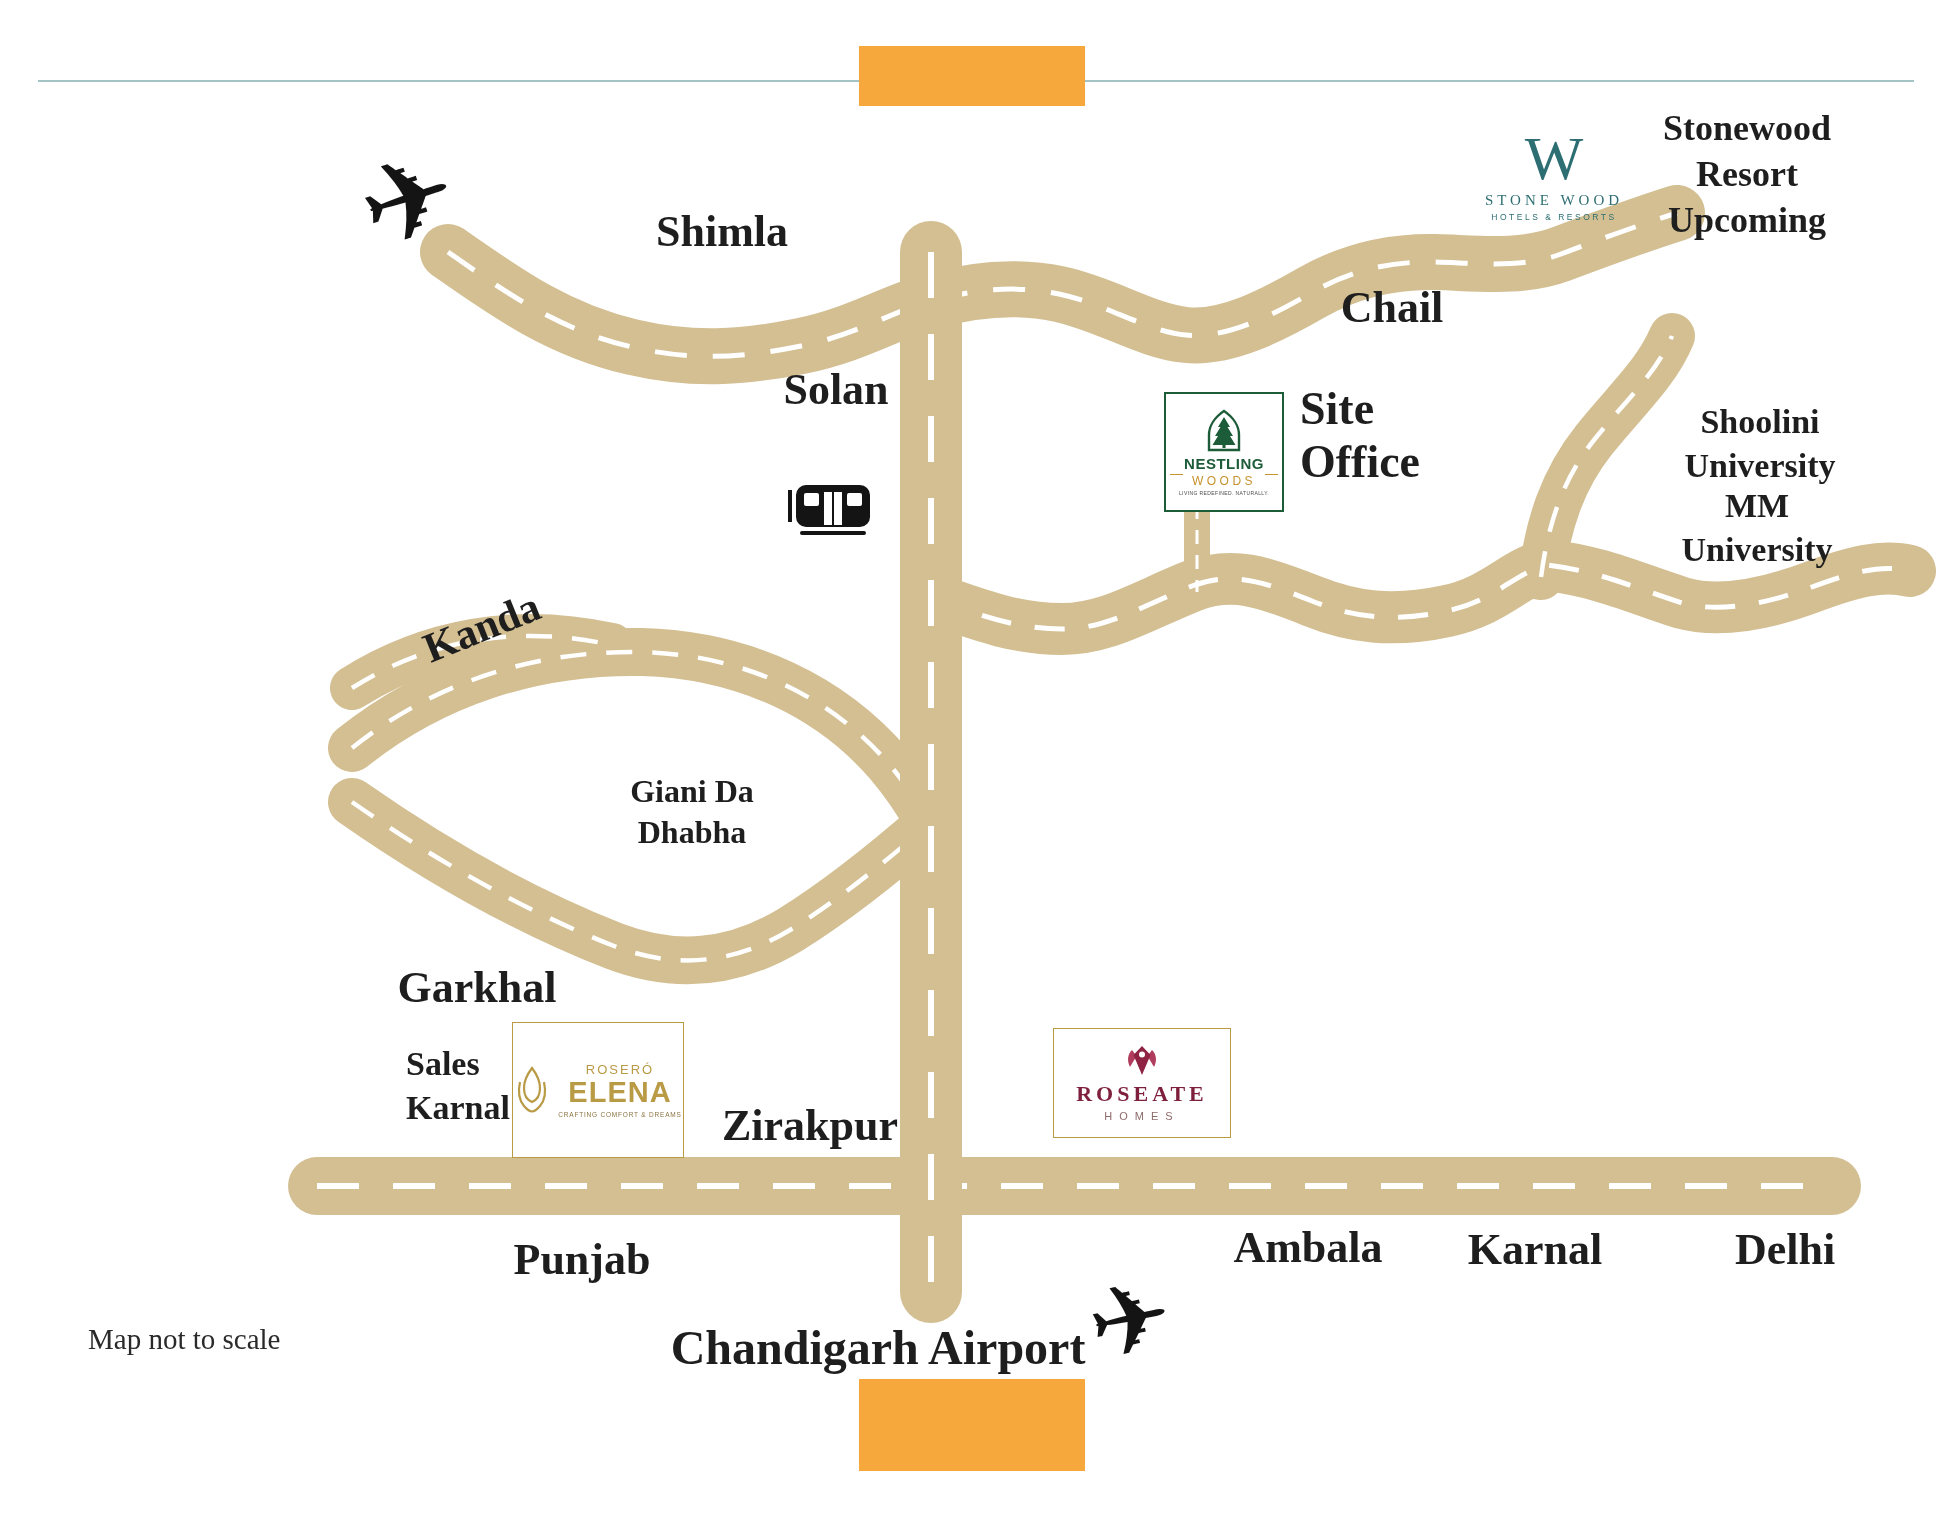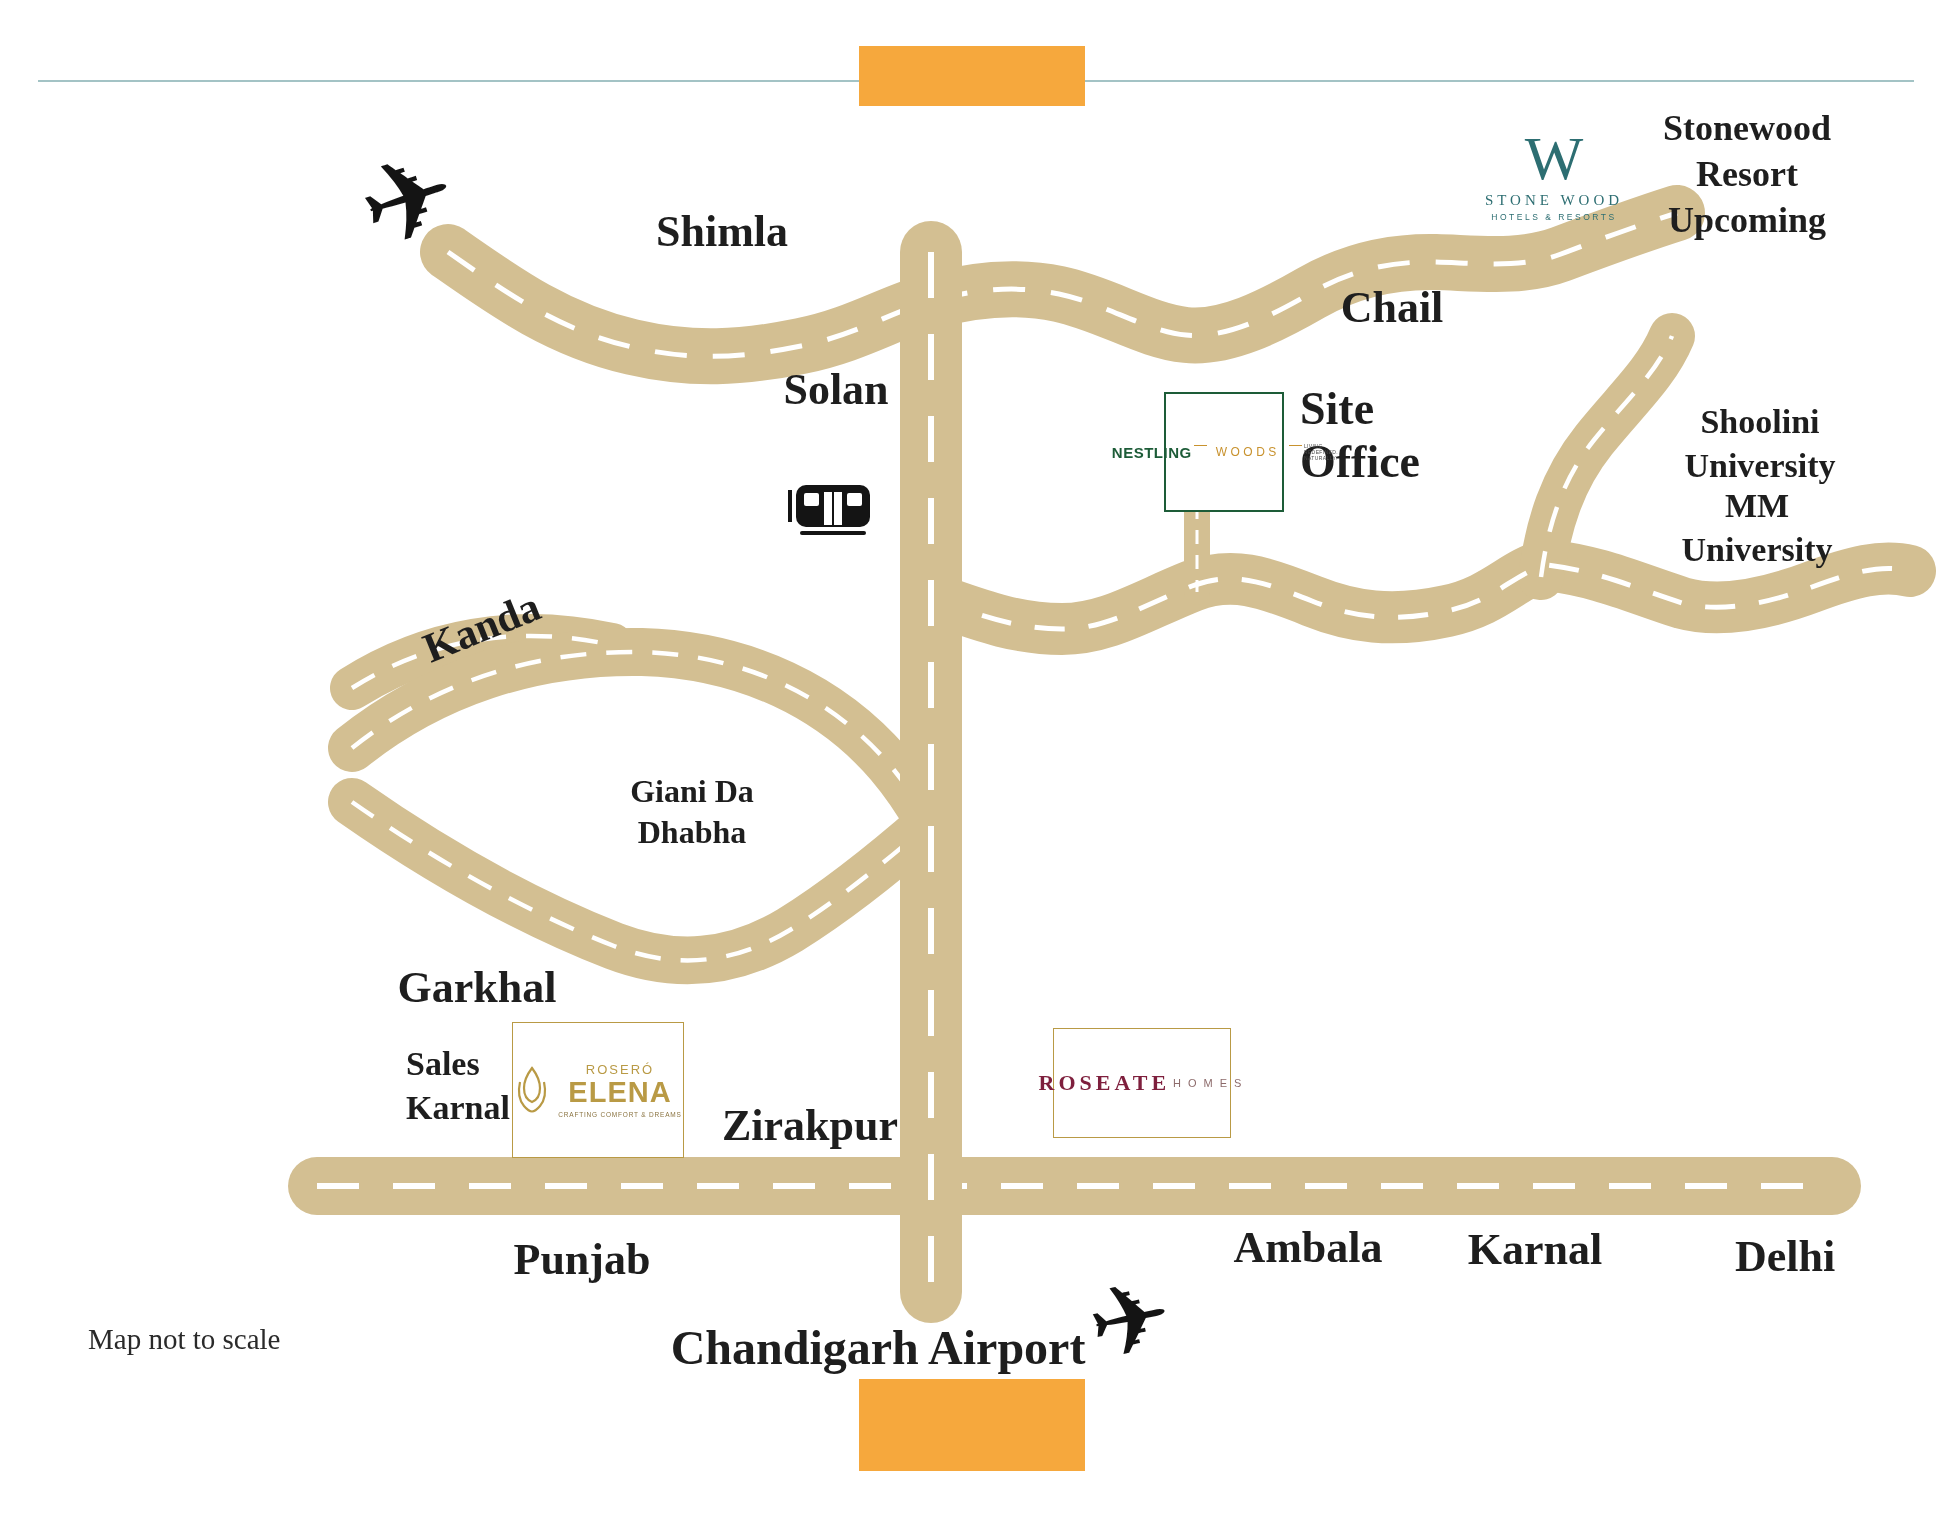--- a/index.html
+++ b/index.html
@@ -34,21 +34,21 @@
 
   
   .stonewood { position: absolute; transform: translate(-50%,-50%); text-align: center;
                color: #2d6e72; width: 180px; }
   .sw-mono { font-size: 62px; line-height: 0.95; font-weight: 400; }
   .sw-name { font-size: 15px; letter-spacing: 4px; margin-top: 4px; }
   .sw-tag  { font-size: 8.5px; letter-spacing: 2.5px; margin-top: 3px;
              font-family: "Liberation Sans", sans-serif; }
 
   
-  .logo-box { position: absolute; background: #fff; display: flex; flex-direction: row;
+  .logo-box { position: absolute; background: #fff; display: flex; flex-direction: column;
               align-items: center; justify-content: center; }
 
   .nestling-box { left: 1164px; top: 392px; width: 120px; height: 120px;
                   border: 2px solid #1d5c38; gap: 2px; }
   .nw-name { font-family: "Liberation Sans", sans-serif; font-weight: 700; font-size: 15px;
              letter-spacing: 0.5px; color: #1d5c38; }
   .nw-woods { display: flex; align-items: flex-start; gap: 9px; color: #c8922e;
               font-family: "Liberation Sans", sans-serif; font-size: 12px; letter-spacing: 3.5px; }
   .nw-line { width: 13px; height: 1px; background: #c8922e; }
   .nw-tag { font-family: "Liberation Sans", sans-serif; font-size: 5px; letter-spacing: 0.4px;
@@ -124,21 +124,21 @@
   <div class="label" style="left:1760px; top:444px; width:180px; font-size:34px;">Shoolini University</div>
   <div class="label" style="left:1757px; top:528px; width:190px; font-size:34px;">MM University</div>
   <div class="label nowrap rot-kanda" style="left:482px; top:628px; font-size:42px;">Kanda</div>
   <div class="label" style="left:692px; top:812px; width:230px; font-size:32px;">Giani Da Dhabha</div>
   <div class="label nowrap" style="left:477px; top:988px; font-size:44px;">Garkhal</div>
   <div class="label lefted" style="left:406px; top:1086px; width:110px; font-size:34px; line-height:1.3;">Sales Karnal</div>
   <div class="label nowrap" style="left:810px; top:1126px; font-size:44px;">Zirakpur</div>
   <div class="label nowrap" style="left:582px; top:1260px; font-size:44px;">Punjab</div>
   <div class="label nowrap" style="left:1308px; top:1248px; font-size:44px;">Ambala</div>
   <div class="label nowrap" style="left:1535px; top:1250px; font-size:44px;">Karnal</div>
-  <div class="label nowrap" style="left:1785px; top:1250px; font-size:44px;margin-top:7px;">Delhi</div>
+  <div class="label nowrap" style="left:1785px; top:1250px; font-size:44px;">Delhi</div>
   <div class="label nowrap" style="left:878px; top:1348px; font-size:48px;">Chandigarh Airport</div>
   <div class="label lefted nowrap note" style="left:88px; top:1340px; font-size:29px;">Map not to scale</div>
 
   <div class="stonewood" style="left:1554px; top:175px;">
     <div class="sw-mono">W</div>
     <div class="sw-name">STONE WOOD</div>
     <div class="sw-tag">HOTELS &amp; RESORTS</div>
   </div>
 
   <div class="logo-box nestling-box">

